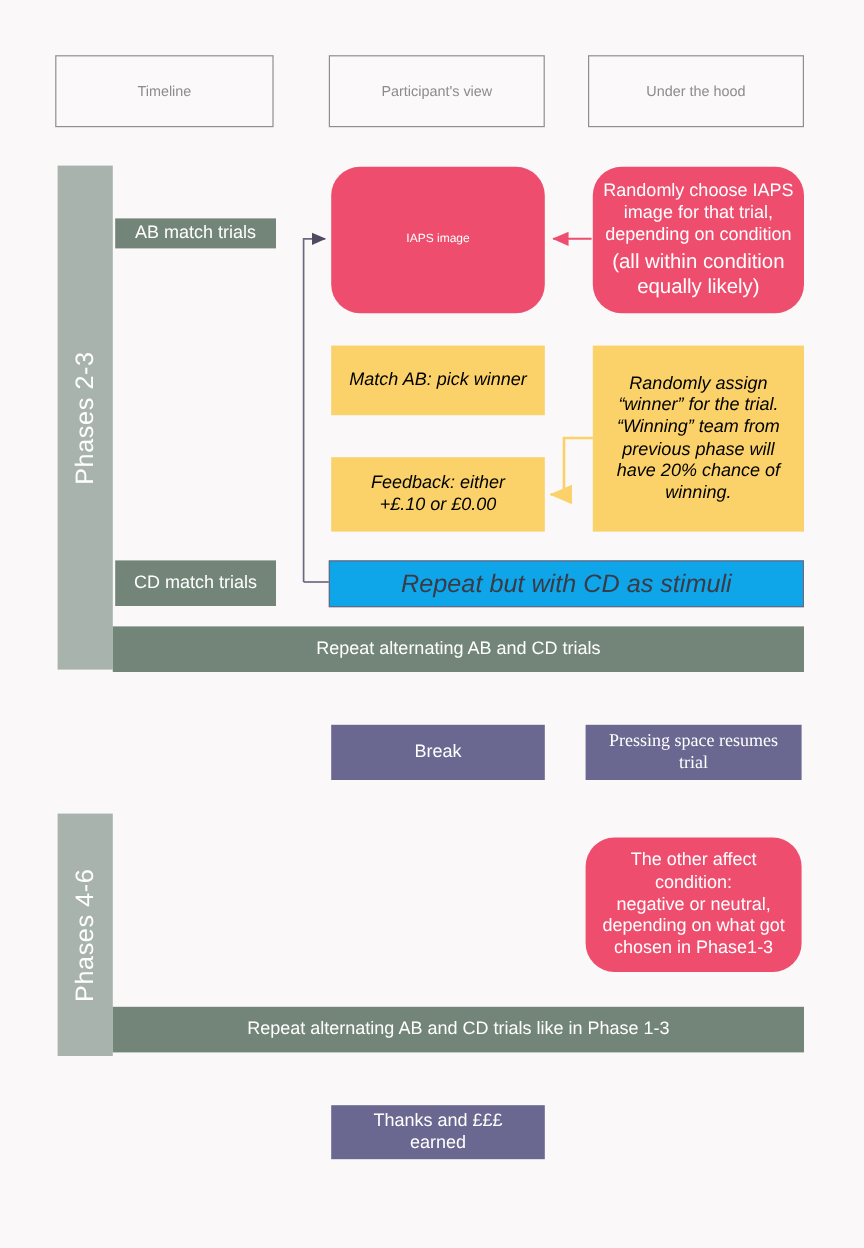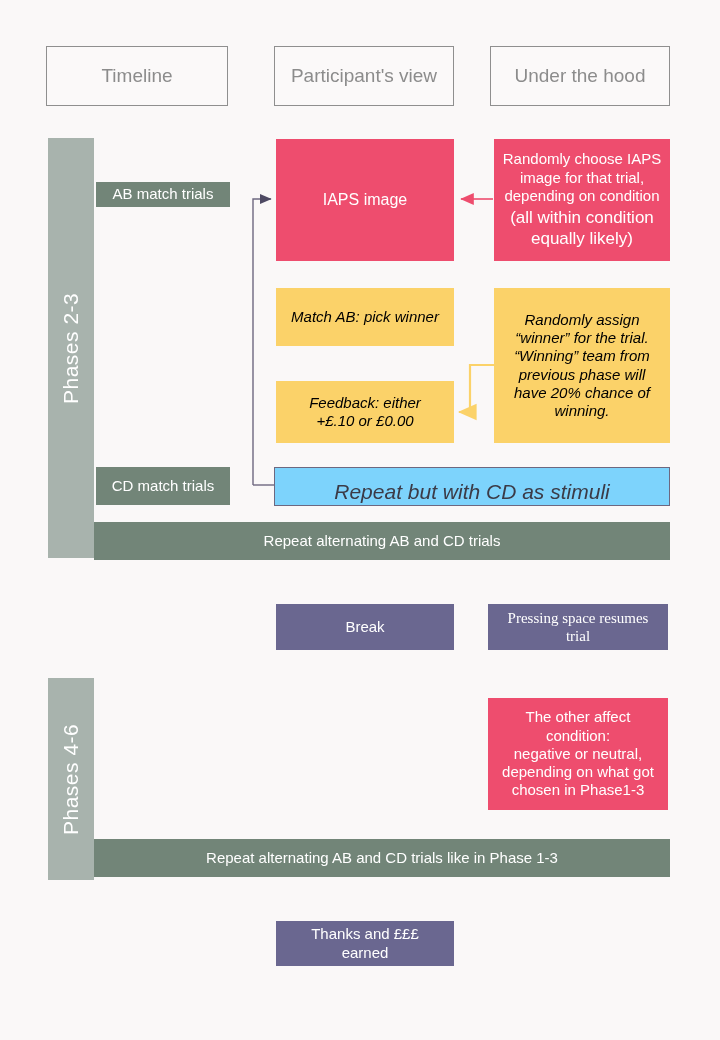--- a/index.html
+++ b/index.html
@@ -27,32 +27,32 @@
     align-items: center;
     justify-content: center;
     text-align: center;
     line-height: 1.22;
   }
   
   .hdr {
     border: 1px solid #8f8f8f;
     background: #fbf9f9;
     color: #8c8c8c;
-    font-size: 19px;
+    font-size: 12px;
     font-weight: 300;
   }
   
-  .pink   { background: #ee4d6e; color: #ffffff; }
+  .pink   { background: #ee4d6e; color: #ffffff; border-radius: 24px; }
   .yellow { background: #fbd269; color: #000000; font-style: italic; }
   .green  { background: #728578; color: #ffffff; }
   .gray   { background: #a8b3ad; color: #ffffff; }
   .purple { background: #6a6790; color: #ffffff; }
-  .white  { background: #7dd3fc; border: 1px solid #6d6880; color: #3b3b47; align-items: flex-end; }
+  .white  { background: #0ea5e9; border: 1px solid #6d6880; color: #3b3b47; }
   .f15 { font-size: 15px; }
-  .f16 { font-size: 16px; }
+  .f16 { font-size: 10px; }
 
   .italic { font-style: italic; font-size: 21px; }
 
   .vert {
     writing-mode: vertical-rl;
     transform: rotate(180deg);
     font-size: 21px;
     font-weight: 300;
     letter-spacing: 0.5px;
   }

